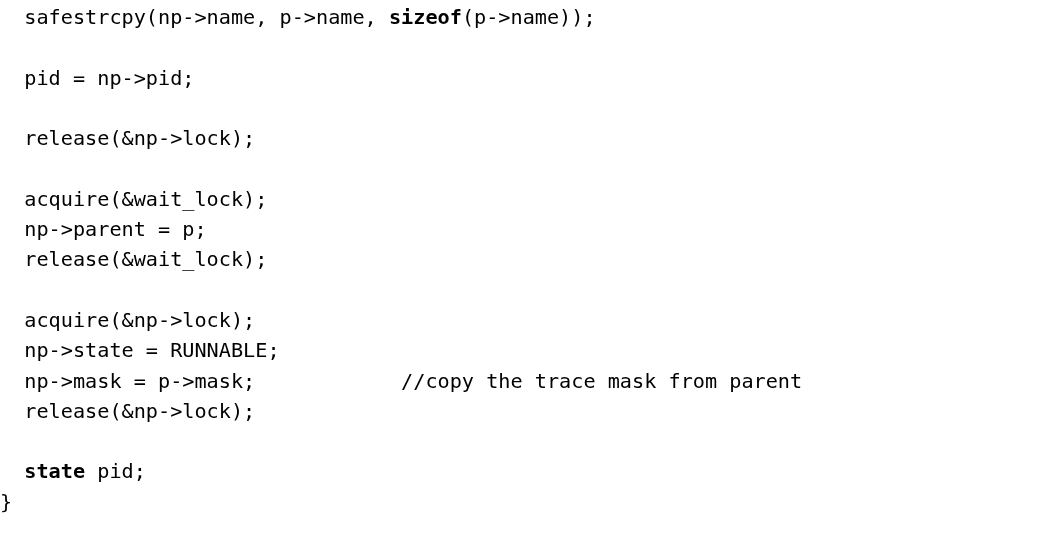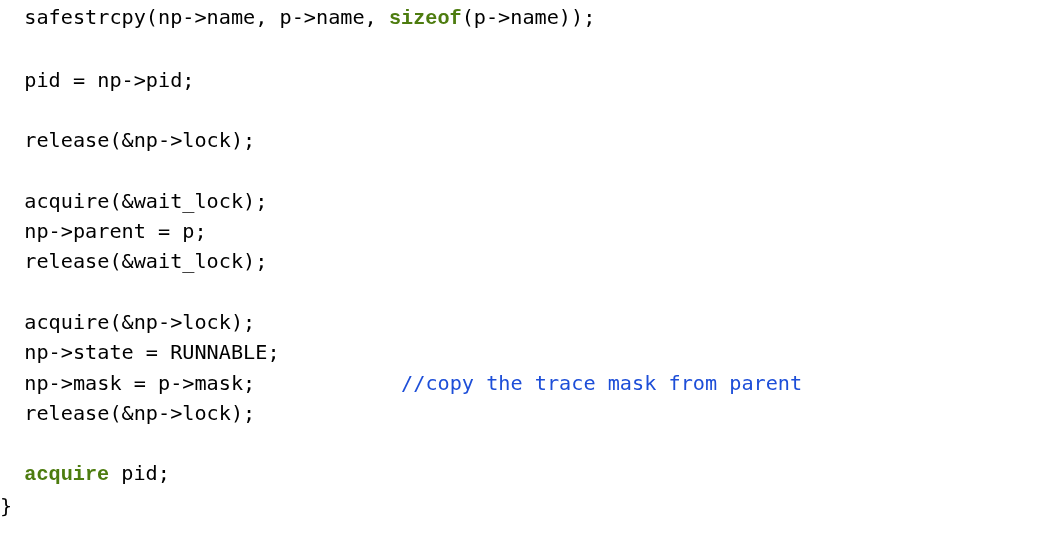--- a/index.html
+++ b/index.html
@@ -12,36 +12,36 @@
   }
   pre.code {
     font-family: "DejaVu Sans Mono", "Liberation Mono", Consolas, monospace;
     font-size: 20.2px;
     line-height: 1.5;
     margin: 0;
     padding: 2px 0 0 0;
     white-space: pre;
     color: #000000;
   }
-  .kw { color: #4d7c0f; font-weight: bold; font-family: Liberation Mono, monospace; }
-  .cm { color: #1d4ed8; }
+  .kw { color: #000000; font-weight: bold; }
+  .cm { color: #000000; }
   .tok { color: #000000; margin-top: 24px; }
 </style>
 </head>
 <body>
 
 <pre class="code" id="code-block"><span><span class="tok">  </span><span class="tok">safestrcpy(np-&gt;name, p-&gt;name, </span><span class="kw">sizeof</span><span class="tok">(p-&gt;name));</span></span>
 <span><span class="tok"></span></span>
 <span><span class="tok">  </span><span class="tok">pid = np-&gt;pid;</span></span>
 <span><span class="tok"></span></span>
 <span><span class="tok">  </span><span class="tok">release(&amp;np-&gt;lock);</span></span>
 <span><span class="tok"></span></span>
 <span><span class="tok">  </span><span class="tok">acquire(&amp;wait_lock);</span></span>
 <span><span class="tok">  </span><span class="tok">np-&gt;parent = p;</span></span>
 <span><span class="tok">  </span><span class="tok">release(&amp;wait_lock);</span></span>
 <span><span class="tok"></span></span>
 <span><span class="tok">  </span><span class="tok">acquire(&amp;np-&gt;lock);</span></span>
 <span><span class="tok">  </span><span class="tok">np-&gt;state = RUNNABLE;</span></span>
 <span><span class="tok">  </span><span class="tok">np-&gt;mask = p-&gt;mask;            </span><span class="cm">//copy the trace mask from parent</span></span>
 <span><span class="tok">  </span><span class="tok">release(&amp;np-&gt;lock);</span></span>
 <span><span class="tok"></span></span>
-<span><span class="tok">  </span><span class="kw">acquire</span><span class="tok"> pid;</span></span>
+<span><span class="tok">  </span><span class="kw">state</span><span class="tok"> pid;</span></span>
 <span><span class="tok">}</span></span></pre>
 
 </body></html>

